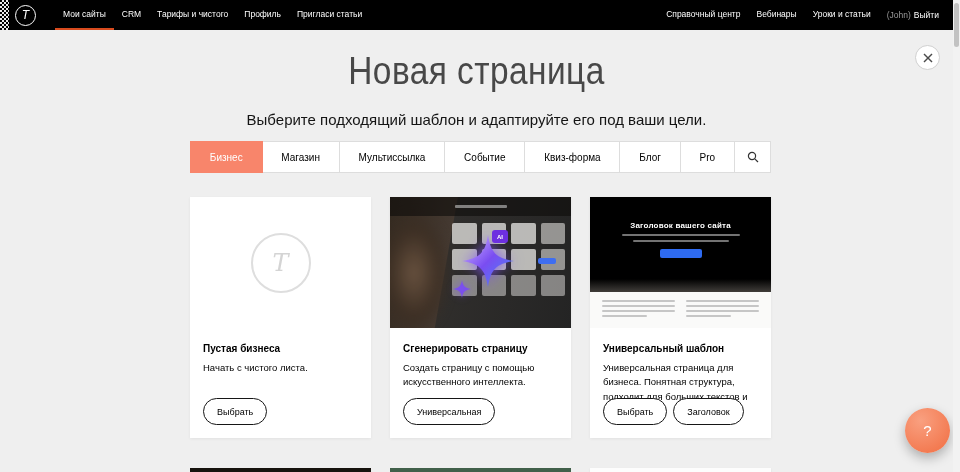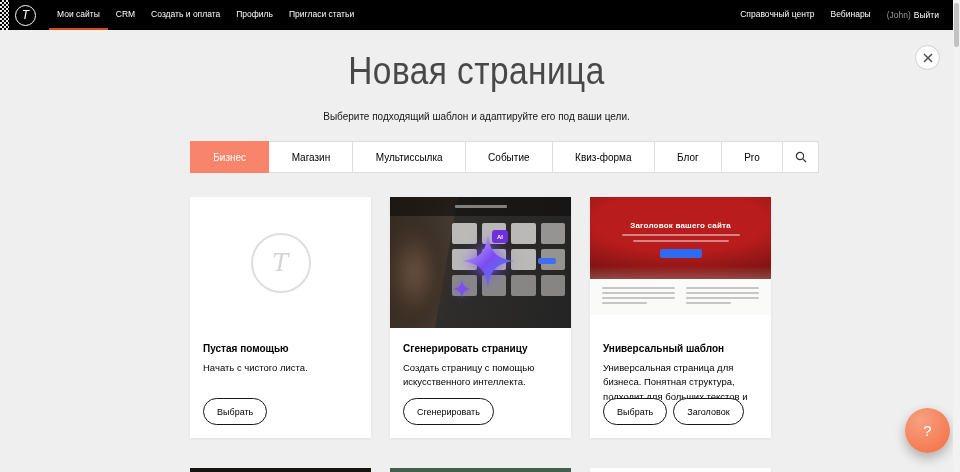--- a/index.html
+++ b/index.html
@@ -5,38 +5,38 @@
   * { margin:0; padding:0; box-sizing:border-box; font-family:"Liberation Sans", sans-serif; }
   html,body { background:#d8d8d8; }
   .screen { position:relative; width:960px; height:472px; background:#efefef; overflow:hidden; }
 
   
   .topbar { position:absolute; top:0; left:0; width:953px; height:30px; background:#000; display:flex; align-items:stretch; z-index:20; }
   .pattern { width:9px; height:30px; background:repeating-conic-gradient(#e9e9e9 0% 25%, #000 0% 50%) 0 0 / 4px 4px; }
   .logo { align-self:center; margin-left:6px; width:21px; height:21px; border:1.5px solid #fff; border-radius:50%;
           color:#fff; display:flex; align-items:center; justify-content:center;
           font:italic 12px "DejaVu Serif", serif; cursor:pointer; flex:0 0 auto; }
-  .nav { display:flex; margin-left:13px; }
+  .nav { display:flex; margin-left:19px; }
   .nav-item { display:flex; align-items:center; padding:0 8px; color:#fff; font-size:8.5px; cursor:pointer;
               border-bottom:2px solid transparent; white-space:nowrap; }
   .nav-item.active { border-bottom-color:#d84b1e; }
   .nav-right { margin-left:auto; display:flex; align-items:stretch; padding-right:6px; }
   .user { display:flex; align-items:center; padding:0 8px; font-size:8.5px; white-space:nowrap; gap:3px; }
   .user-name { color:#9a9a9a; }
   .logout { color:#fff; cursor:pointer; }
 
   
   .close-btn { position:absolute; top:45px; left:915px; width:25px; height:25px; border-radius:50%; background:#fff;
                border:1px solid #d0d0d0; display:flex; align-items:center; justify-content:center; cursor:pointer; z-index:10; }
   .page-title { position:absolute; top:50px; left:0; width:953px; text-align:center; font-size:38px; font-weight:400;
                 color:#484848; transform:scaleX(.88); transform-origin:50% 50%; letter-spacing:.5px; }
-  .subtitle { position:absolute; top:111px; left:0; width:953px; text-align:center; font-size:10px; color:#141414; }
-
-  
-  .tabs { position:absolute; top:141px; left:190px; width:629px; height:32px; display:flex; }
+  .subtitle { position:absolute; top:111px; left:0; width:953px; text-align:center; font-size:15px; color:#141414; }
+
+  
+  .tabs { position:absolute; top:141px; left:190px; width:581px; height:32px; display:flex; }
   .tab { flex:1 1 auto; display:flex; align-items:center; justify-content:center; font-size:10px; color:#000;
          background:#fff; border:1px solid #ddd; margin-left:-1px; cursor:pointer; white-space:nowrap; padding:0 10px; }
   .tab:first-child { margin-left:0; }
   .tab.active { background:#f8856b; border-color:#f8856b; color:#fff; z-index:1; }
   .tab-search { flex:0 0 37px; padding:0; }
 
   
   .cards { position:absolute; top:197px; left:190px; width:581px; display:grid; grid-template-columns:repeat(3,181px); gap:19px; }
   .card { position:relative; background:#fff; height:241px; box-shadow:0 1px 3px rgba(0,0,0,.06); }
   .preview { height:131px; position:relative; overflow:hidden; }
@@ -63,22 +63,22 @@
   .ai-cell { background:rgba(223,221,219,.8); border-radius:2px; }
   .ai-cell:nth-child(4n) { opacity:.75; }
   .ai-cell:nth-child(n+9) { opacity:.65; }
   .ai-chip { position:absolute; left:148px; top:61px; width:18px; height:6px; background:#3f6ef0; border-radius:2px; z-index:3; }
   .ai-sparkle { position:absolute; left:69px; top:35px; filter:drop-shadow(0 0 7px rgba(126,82,244,.95)); z-index:4; }
   .ai-sparkle-small { position:absolute; left:62px; top:82px; filter:drop-shadow(0 0 4px rgba(126,82,244,.8)); z-index:4; }
   .ai-badge { position:absolute; left:102px; top:33px; width:16px; height:13px; background:#6d2fe0; border-radius:3px;
               color:#fff; font-size:6px; font-weight:bold; display:flex; align-items:center; justify-content:center; z-index:5; }
 
   
-  .uni-hero { height:82px; position:relative; background:radial-gradient(150px 95px at 42% 48%, #7c6e5f 0%, #4b433a 55%, #24202 120%), #242220;
-              background-color:#b91c1c; overflow:hidden; }
+  .uni-hero { height:95px; position:relative; background:radial-gradient(150px 95px at 42% 48%, #7c6e5f 0%, #4b433a 55%, #24202 120%), #242220;
+              background-color:#000000; overflow:hidden; }
   .uni-hero::after { content:""; position:absolute; inset:0; background:radial-gradient(120% 90% at 50% 30%, transparent 40%, rgba(0,0,0,.55) 100%); }
   .uni-title { position:relative; z-index:2; font-size:8px; font-weight:bold; color:#fff; text-align:center; padding-top:24px; letter-spacing:.2px; }
   .uni-line { position:relative; z-index:2; height:2px; background:rgba(255,255,255,.45); margin:4px auto 0; border-radius:1px; }
   .uni-btn { position:relative; z-index:2; width:42px; height:9px; background:#2e6bf2; border-radius:2px; margin:7px auto 0; }
   .uni-desk { position:absolute; bottom:0; left:0; right:0; height:13px; background:linear-gradient(to top, rgba(214,204,192,.3), transparent); z-index:1; }
   .uni-section { height:36px; background:#fafaf9; position:relative; }
   .uni-col { position:absolute; top:8px; width:73px; }
   .uni-col.left { left:12px; } .uni-col.right { left:96px; }
   .tline { height:1.5px; background:#c6c6c6; margin-bottom:3.5px; border-radius:1px; }
   .tline.short { width:62%; }
@@ -105,27 +105,28 @@
 <div class="screen">
 
   <header class="topbar">
     <div class="pattern"></div>
     <div class="logo">
       <span>T</span>
     </div>
     <nav class="nav">
       <a class="nav-item active">Мои сайты</a>
       <a class="nav-item">CRM</a>
-      <a class="nav-item">Создать и оплата</a>
+      <a class="nav-item">Тарифы и чистого</a>
       <a class="nav-item">Профиль</a>
       <a class="nav-item">Пригласи статьи</a>
     </nav>
     <nav class="nav nav-right">
       <a class="nav-item">Справочный центр</a>
       <a class="nav-item">Вебинары</a>
+      <a class="nav-item">Уроки и статьи</a>
       <span class="user">
         <span class="user-name">(John)</span>
         <a class="logout">Выйти</a>
       </span>
     </nav>
   </header>
 
   <button class="close-btn">
     <svg width="10" height="10" viewBox="0 0 10 10">
       <line x1="1" y1="1" x2="9" y2="9" stroke="#4a4a4a" stroke-width="1.4"></line>
@@ -154,21 +155,21 @@
 
   <div class="cards">
 
     <div class="card">
       <div class="preview blank-preview">
         <div class="blank-circle">
           <span class="blank-t">T</span>
         </div>
       </div>
       <div class="card-body">
-        <div class="card-title">Пустая помощью</div>
+        <div class="card-title">Пустая бизнеса</div>
         <div class="card-desc">Начать с чистого листа.</div>
       </div>
       <div class="card-buttons">
         <button class="btn">Выбрать</button>
       </div>
     </div>
 
     <div class="card">
       <div class="preview ai-preview">
         <div class="ai-photo"></div>
@@ -203,21 +204,21 @@
         <svg class="ai-sparkle-small" width="20" height="20" viewBox="-29 -29 58 58">
           <path d="M0,-26 C3,-8 8,-3 26,0 C8,3 3,8 0,26 C-3,8 -8,3 -26,0 C-8,-3 -3,-8 0,-26 Z" fill="#7a4df1" opacity=".95"></path>
         </svg>
         <div class="ai-badge">AI</div>
       </div>
       <div class="card-body">
         <div class="card-title">Сгенерировать страницу</div>
         <div class="card-desc">Создать страницу с помощью искусственного интеллекта.</div>
       </div>
       <div class="card-buttons">
-        <button class="btn">Сгенерировать</button>
+        <button class="btn">Универсальная</button>
       </div>
     </div>
 
     <div class="card">
       <div class="preview">
         <div class="uni-hero">
           <div class="uni-title">Заголовок вашего сайта</div>
           <div class="uni-line" style="width:118px"></div>
           <div class="uni-line" style="width:96px"></div>
           <div class="uni-btn"></div>

